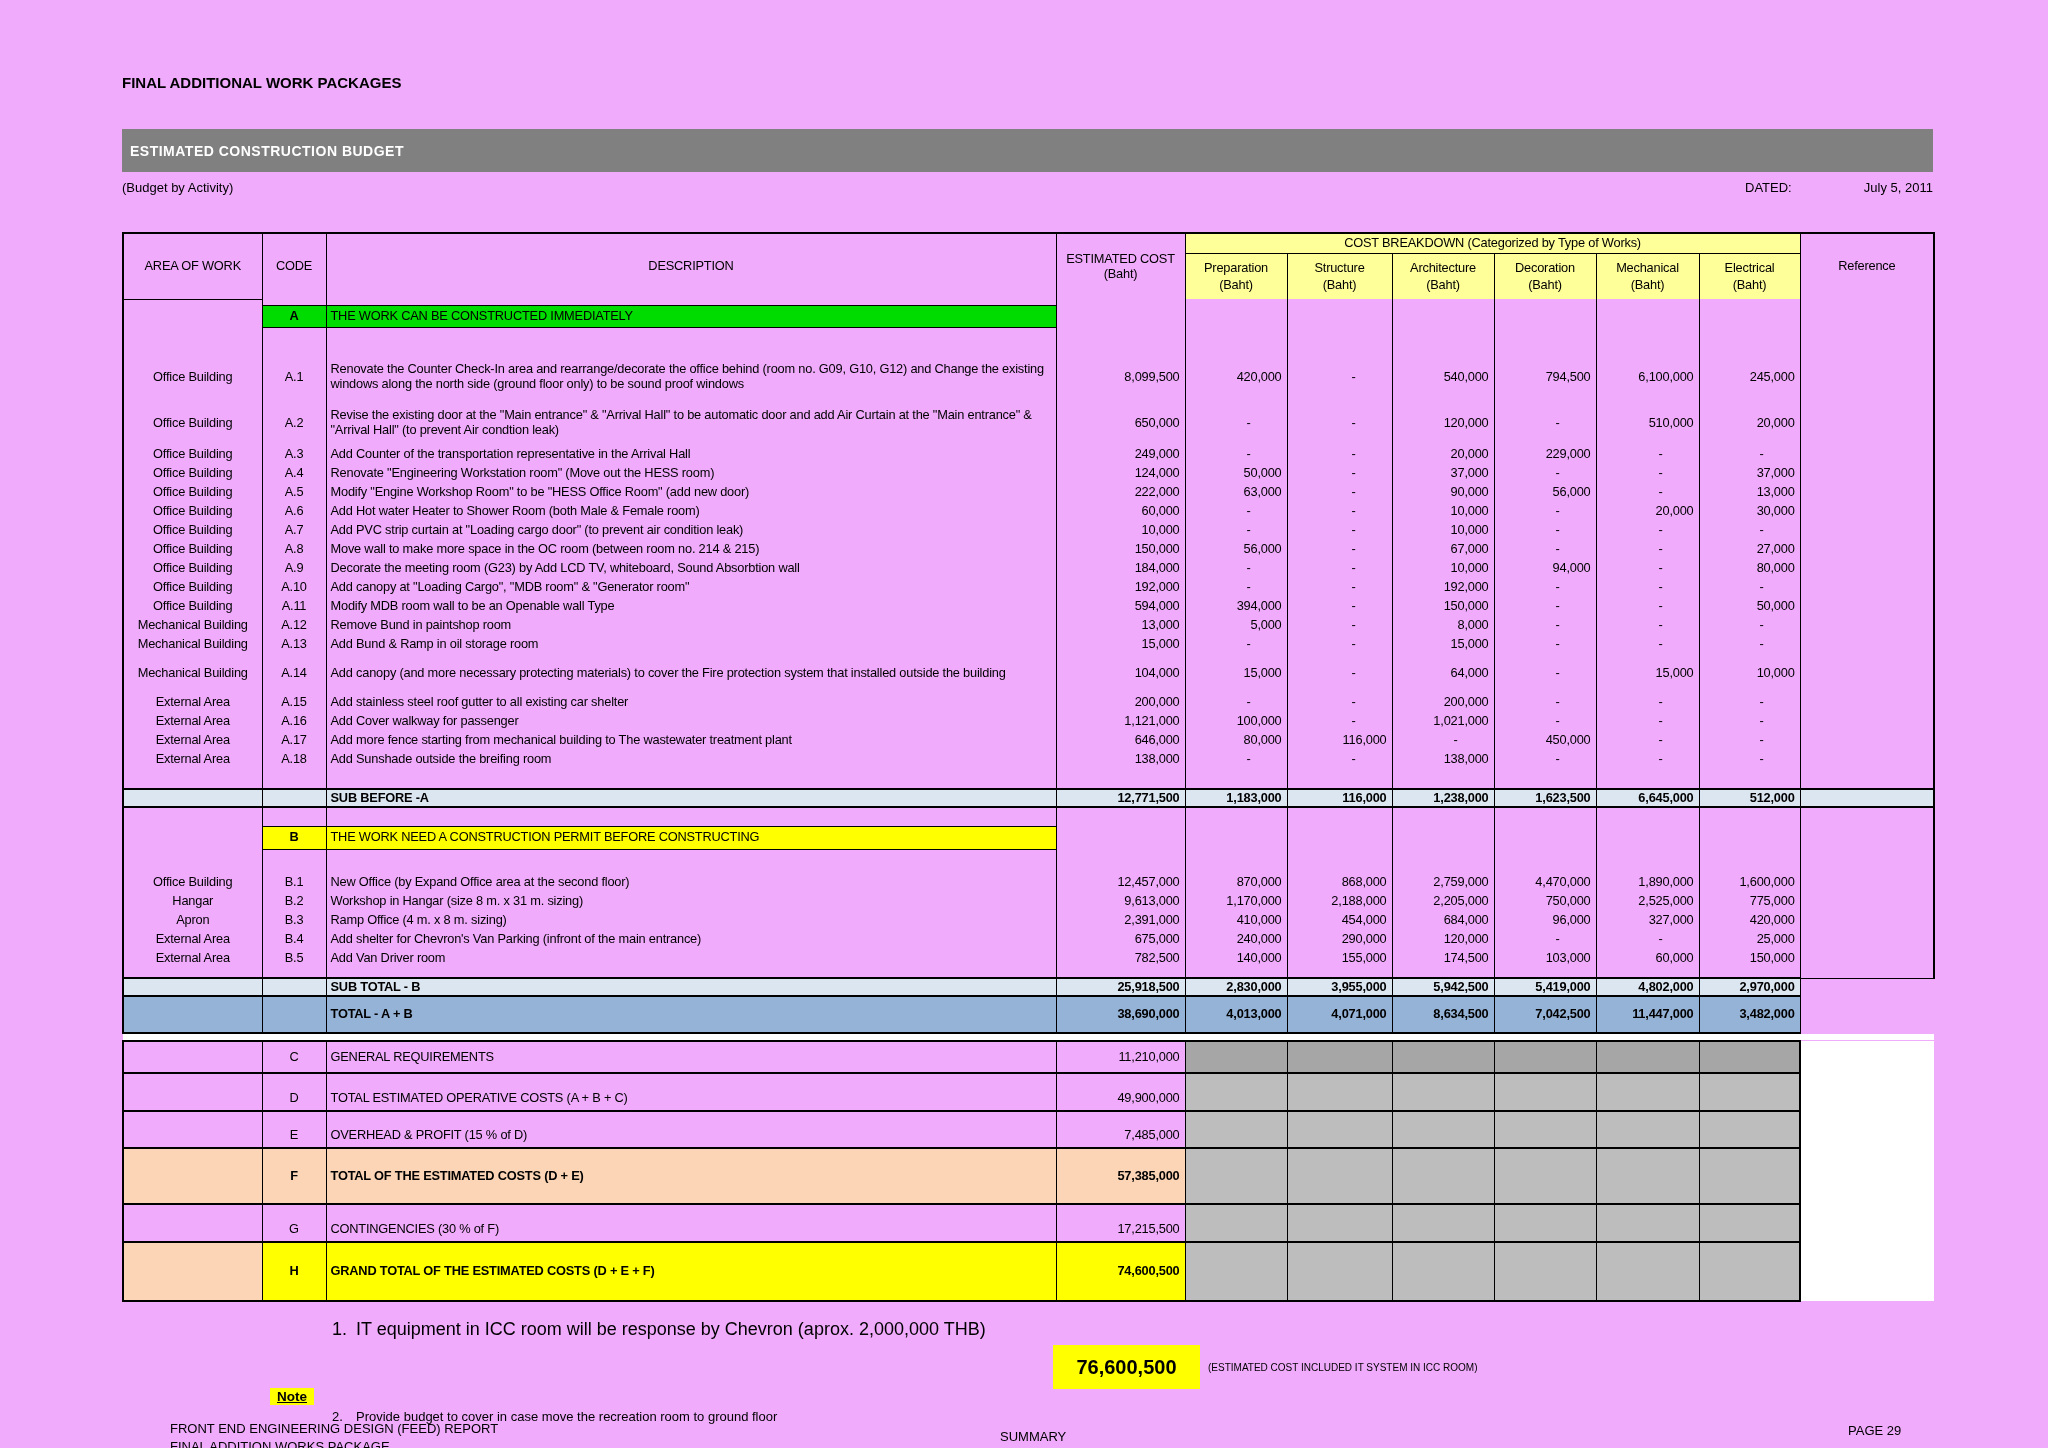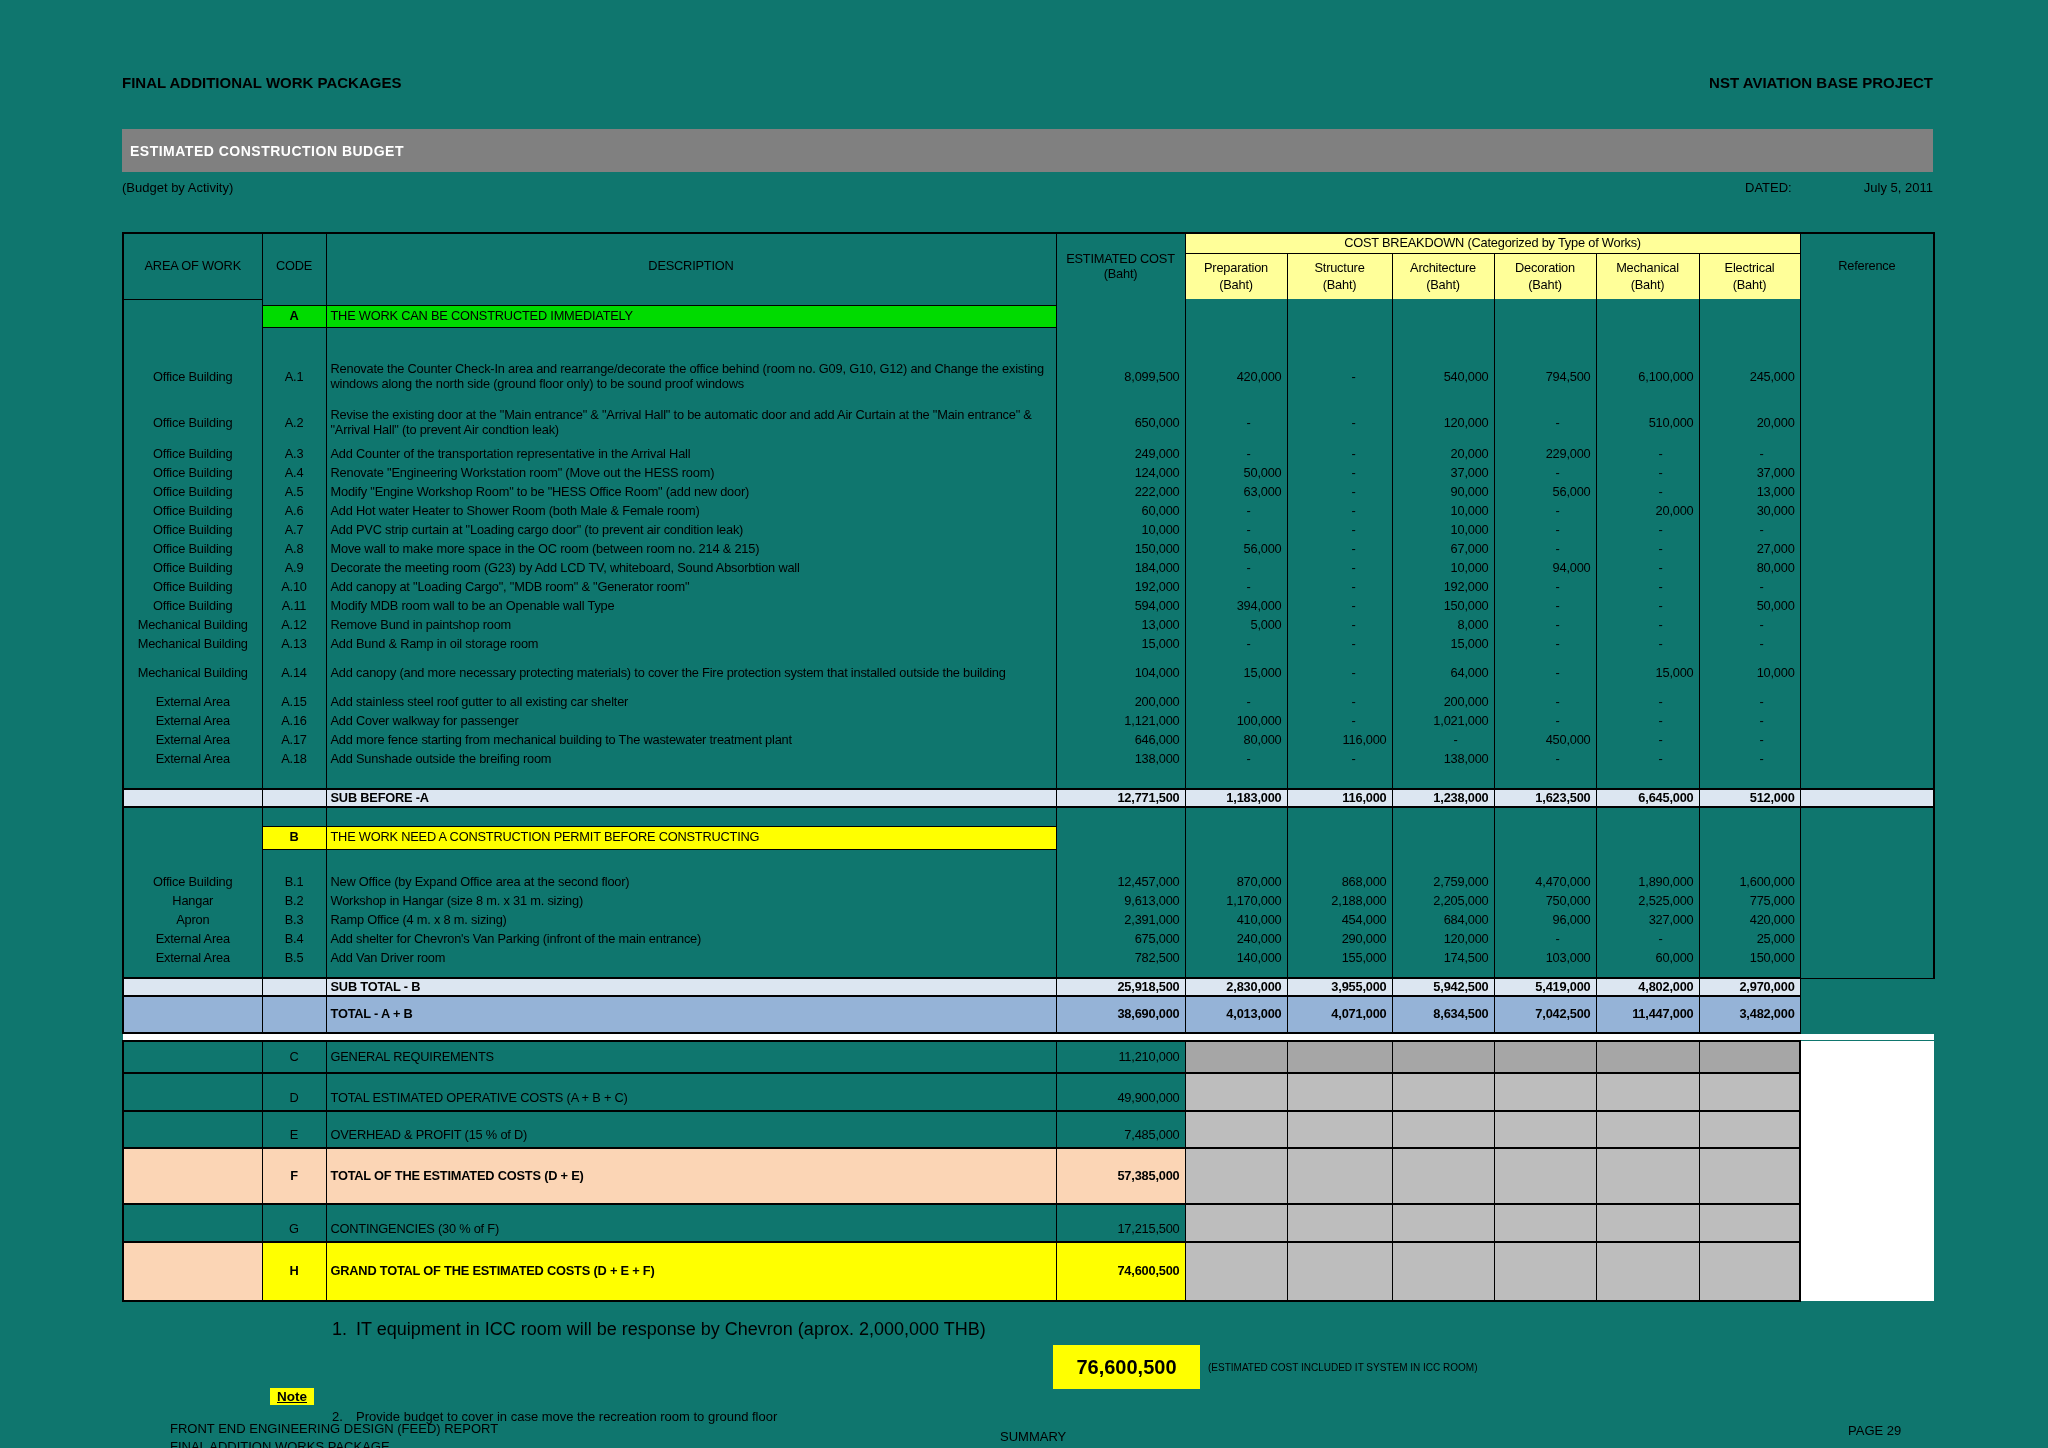--- a/index.html
+++ b/index.html
@@ -1,16 +1,16 @@
 <!DOCTYPE html>
 <html><head>
 <meta charset="utf-8">
 <style>
   html,body{margin:0;padding:0;background:#e8e8e8;}
-  .page{position:relative;width:2048px;height:1448px;background:#0f766e;overflow:hidden;
+  .page{position:relative;width:2048px;height:1448px;background:#f0abfc;overflow:hidden;
         font-family:"Liberation Sans",sans-serif;color:#000;}
   .abs{position:absolute;}
   .doc-head-left{left:122px;top:74px;font-size:15px;font-weight:bold;}
   .doc-head-right{left:1233px;top:74px;width:700px;text-align:right;font-size:15px;font-weight:bold;}
   .title-bar{left:122px;top:129px;width:1811px;height:43px;background:#808080;
              display:flex;align-items:center;}
   .title-bar span{color:#ffffff;font-size:14px;font-weight:bold;padding-left:8px;letter-spacing:.5px;}
   .subtitle{left:122px;top:180px;font-size:13px;}
   .dated-wrap{left:1745px;top:180px;width:188px;display:flex;justify-content:space-between;font-size:13px;}
   .dated-label{font-weight:normal;}
@@ -51,21 +51,20 @@
   .footer-summary{left:1000px;top:1429px;font-size:13px;}
   .footer-page{left:1848px;top:1423px;font-size:13px;}
   .note-no{display:inline-block;width:24px;}
 </style>
 </head>
 <body>
 
 <div class="page">
 
   <div class="abs doc-head-left">FINAL ADDITIONAL WORK PACKAGES</div>
-  <div class="abs doc-head-right">NST AVIATION BASE PROJECT</div>
 
   <div class="abs title-bar">
     <span>ESTIMATED CONSTRUCTION BUDGET</span>
   </div>
 
   <div class="abs subtitle">(Budget by Activity)</div>
   <div class="abs dated-wrap">
     <span class="dated-label">DATED:</span>
     <span>July 5, 2011</span>
   </div>

